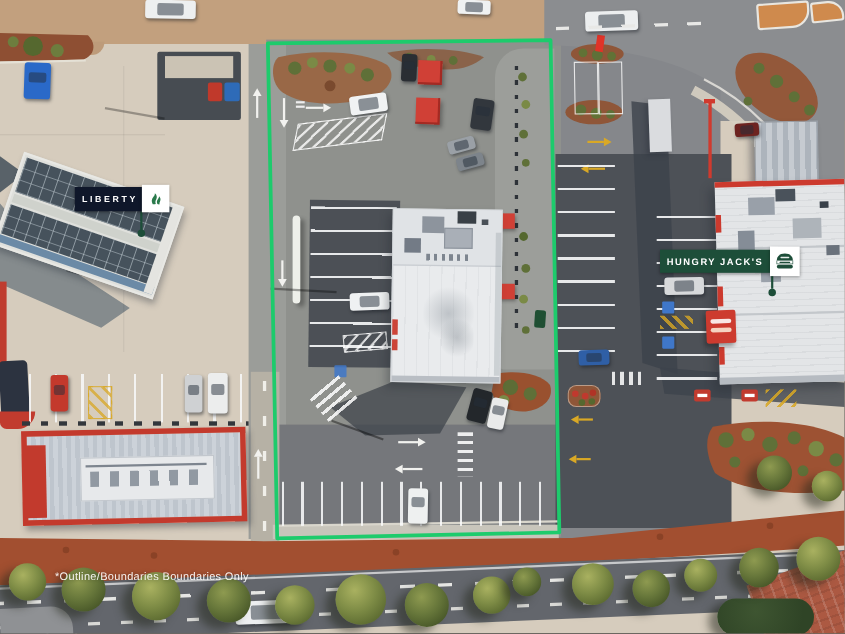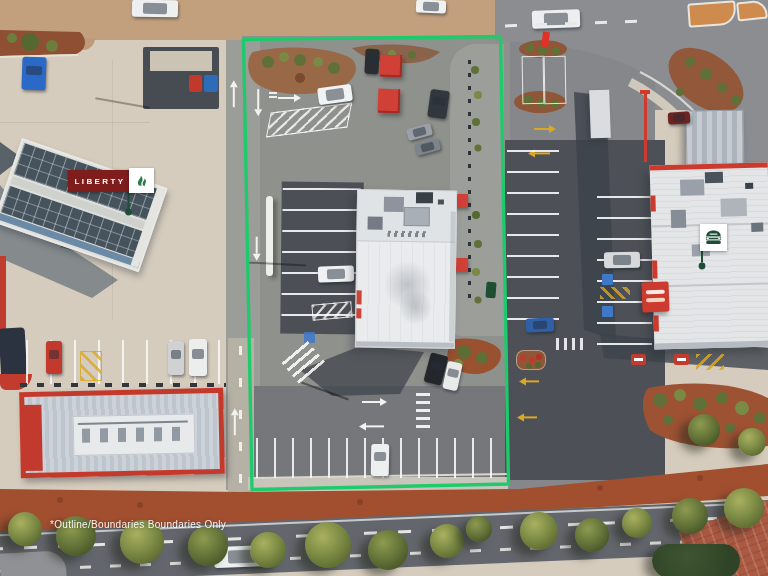--- a/index.html
+++ b/index.html
@@ -361,31 +361,35 @@
     <g>
       <line x1="128.5" y1="192" x2="128.5" y2="209" stroke="#1d4e39" stroke-width="2"></line>
       <circle cx="128.5" cy="212" r="3.4" fill="#1d4e39"></circle>
     </g>
     <g>
       <line x1="702" y1="250" x2="702" y2="262.5" stroke="#1d4e39" stroke-width="2"></line>
       <circle cx="702" cy="266" r="3.4" fill="#1d4e39"></circle>
     </g>
   </svg>
 
-  <div class="badge" style="left:68px;top:170px;width:60px;height:22px;background:#7f1d1d;
+  <div class="badge" style="left:68px;top:170px;width:60px;height:22px;background:#0f172a;
               font-size:8px;letter-spacing:2.4px;padding-left:2px;">
     <span>LIBERTY</span>
   </div>
   <div class="logobox" style="left:129px;top:168px;width:25px;height:25px;">
     <svg width="17" height="17" viewBox="0 0 24 24">
       <path fill="#2a7a4b" d="M8.2,19.2 C6.2,15.8 6.8,12.6 9.2,9.8 C10.4,8.4 11.1,7 11,5.2 C13.6,7.3 14.2,10.4 12.7,13.3 C11.7,15.2 11.3,16.9 12.2,19.1 C10.8,19.5 9.4,19.5 8.2,19.2 Z"></path>
       <path fill="#2a7a4b" d="M14.2,18.9 C13.1,16.7 13.5,14.7 15,12.7 C15.9,11.6 16.4,10.5 16.4,9.2 C18.4,11 18.8,13.4 17.6,15.8 C16.9,17.1 16.7,18.1 17.1,19.4 C16.1,19.6 15.1,19.4 14.2,18.9 Z"></path>
     </svg>
   </div>
 
+  <div class="badge" style="left:600px;top:227px;width:100px;height:21px;background:#1d4e39;
+              font-size:8.5px;letter-spacing:1.4px;">
+    <span>HUNGRY JACK'S</span>
+  </div>
   <div class="logobox" style="left:700px;top:224px;width:27px;height:27px;">
     <svg width="21" height="21" viewBox="0 0 26 26">
       <path d="M4,11.6 C4,7 8,4.4 13,4.4 C18,4.4 22,7 22,11.6 Z" fill="#1d4e39"></path>
       <rect x="8" y="8" width="10" height="1.6" rx=".8" fill="#fff" opacity=".9"></rect>
       <rect x="4" y="12.4" width="18" height="3.6" fill="#fff" stroke="#1d4e39" stroke-width=".7"></rect>
       <rect x="7" y="13.5" width="12" height="1.5" rx=".7" fill="#1d4e39"></rect>
       <rect x="4" y="16.8" width="18" height="4.4" rx="2" fill="#1d4e39"></rect>
     </svg>
   </div>
 

